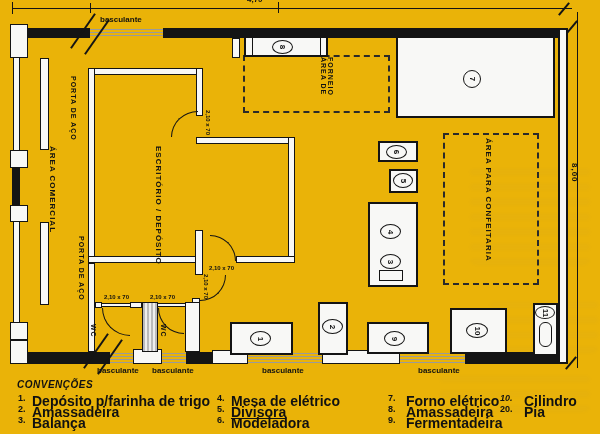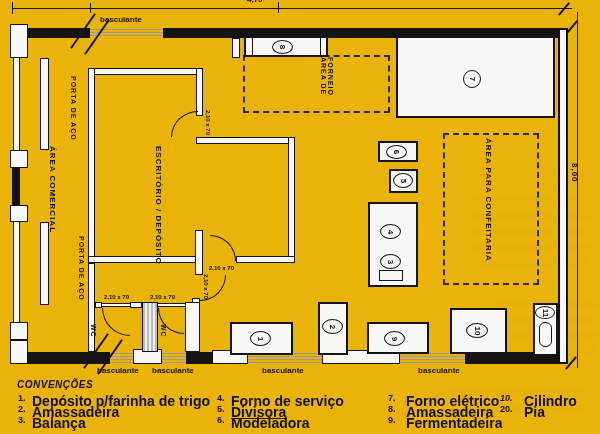--- a/index.html
+++ b/index.html
@@ -198,21 +198,21 @@
   <div class="abs leg-title" style="left:17px;top:379px;">CONVENÇÕES</div>
 
   <div class="abs leg-num" style="left:18px;top:393px;">1.</div>
   <div class="abs leg-lbl" style="left:32px;top:393px;">Depósito p/farinha de trigo</div>
   <div class="abs leg-num" style="left:18px;top:404px;">2.</div>
   <div class="abs leg-lbl" style="left:32px;top:404px;">Amassadeira</div>
   <div class="abs leg-num" style="left:18px;top:415px;">3.</div>
   <div class="abs leg-lbl" style="left:32px;top:415px;">Balança</div>
 
   <div class="abs leg-num" style="left:217px;top:393px;">4.</div>
-  <div class="abs leg-lbl" style="left:231px;top:393px;">Forno de serviço</div>
+  <div class="abs leg-lbl" style="left:231px;top:393px;">Mesa de elétrico</div>
   <div class="abs leg-num" style="left:217px;top:404px;">5.</div>
   <div class="abs leg-lbl" style="left:231px;top:404px;text-decoration:underline;">Divisora</div>
   <div class="abs leg-num" style="left:217px;top:415px;">6.</div>
   <div class="abs leg-lbl" style="left:231px;top:415px;">Modeladora</div>
 
   <div class="abs leg-num" style="left:388px;top:393px;">7.</div>
   <div class="abs leg-lbl" style="left:406px;top:393px;">Forno elétrico</div>
   <div class="abs leg-num" style="left:388px;top:404px;">8.</div>
   <div class="abs leg-lbl" style="left:406px;top:404px;">Amassadeira</div>
   <div class="abs leg-num" style="left:388px;top:415px;">9.</div>

